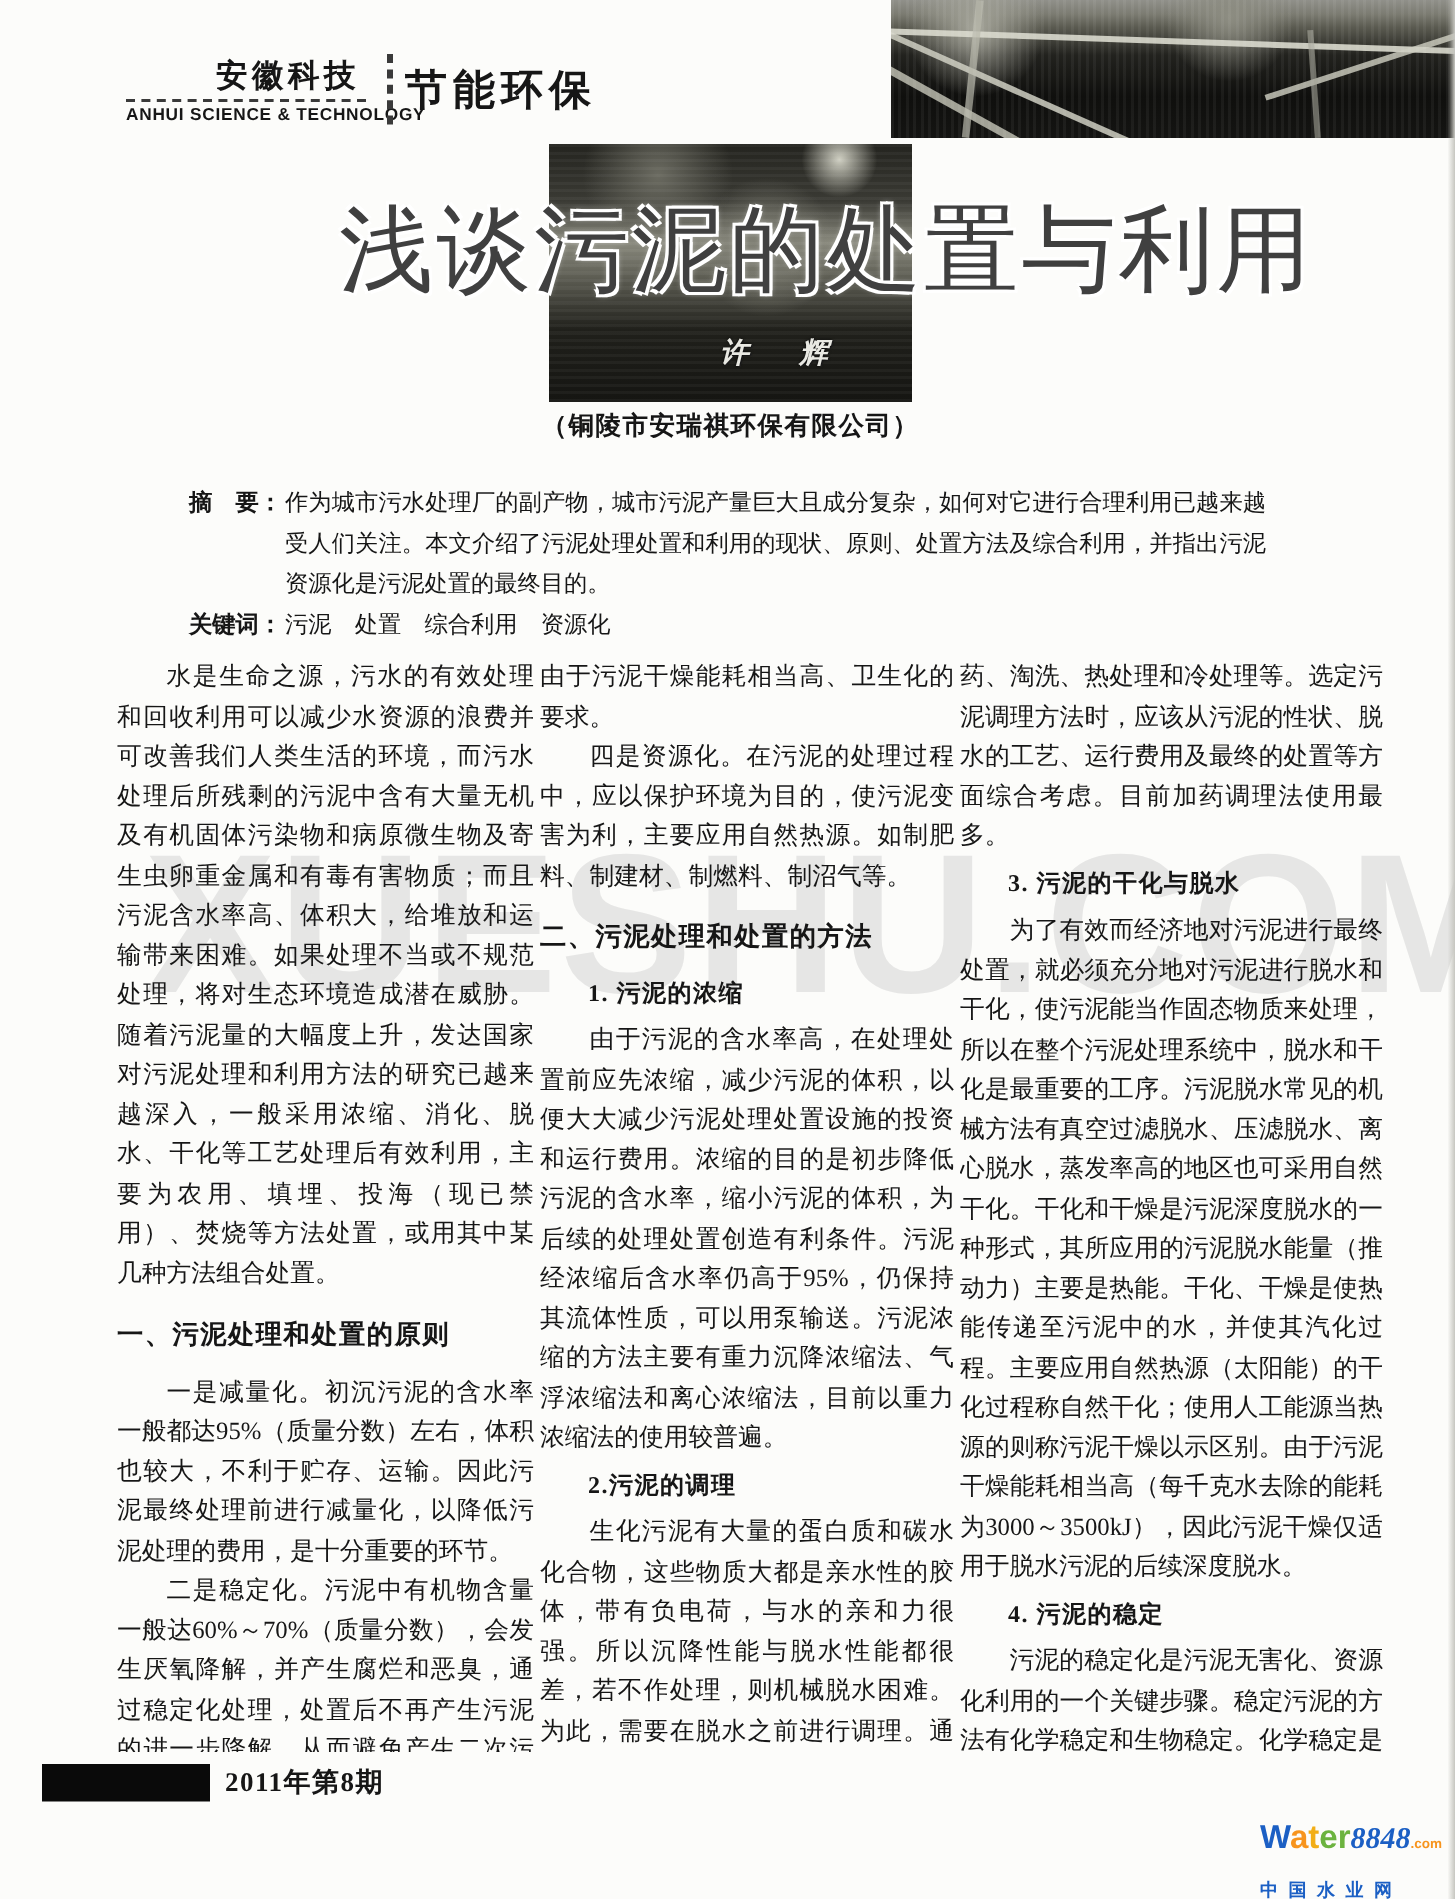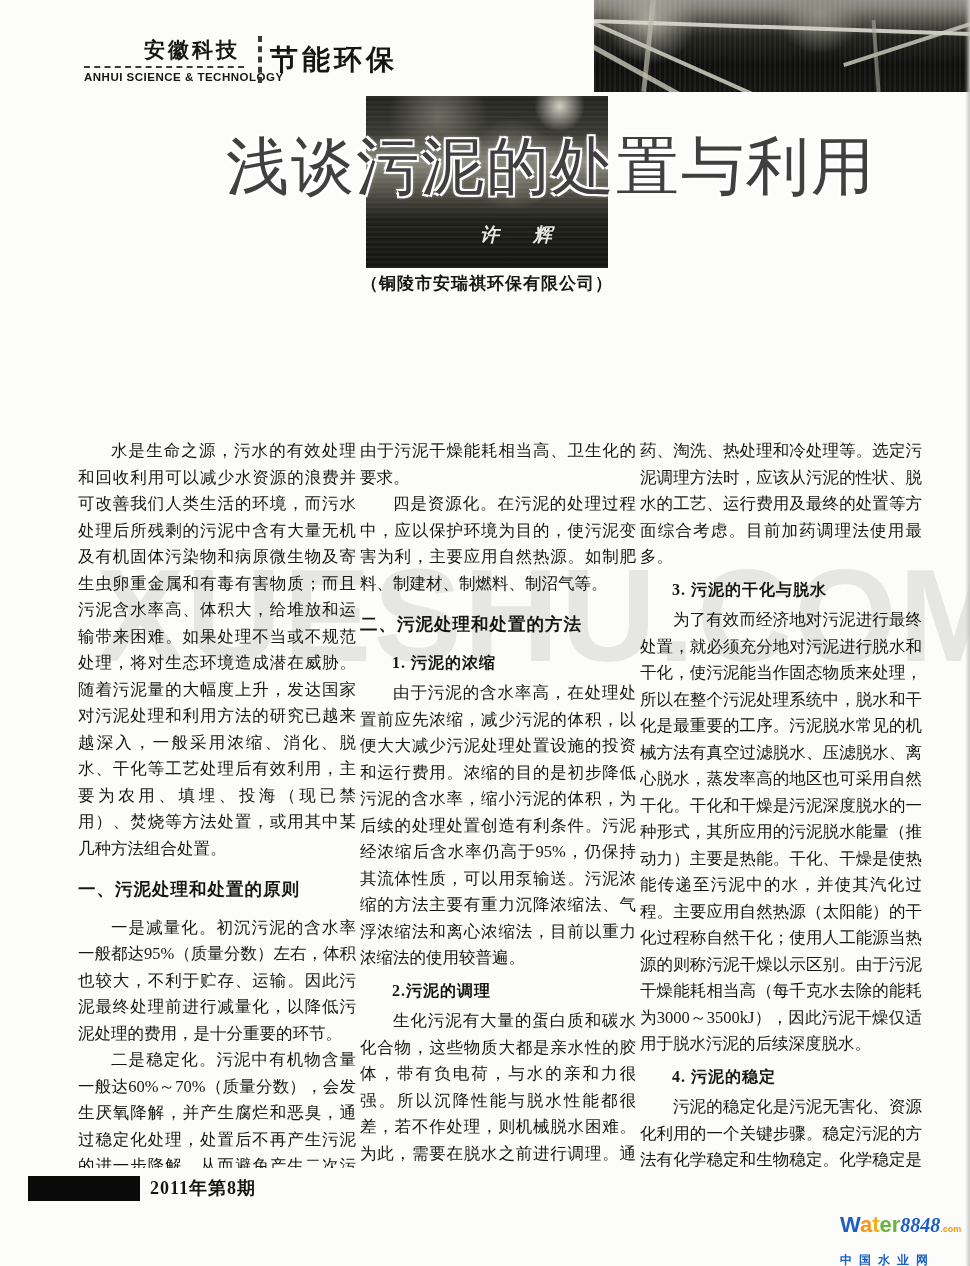--- a/index.html
+++ b/index.html
@@ -117,20 +117,30 @@
     <div class="grain"></div>
   </div>
 
   <div class="photo-title">
     <div class="grain"></div>
   </div>
   <h1 class="title">浅谈污泥的处置与利用</h1>
   <div class="author">许辉</div>
   <div class="affiliation">（铜陵市安瑞祺环保有限公司）</div>
 
+  <div class="abstract">
+    <div class="row">
+      <span class="lab">摘　要：</span>
+      <span class="txt">作为城市污水处理厂的副产物，城市污泥产量巨大且成分复杂，如何对它进行合理利用已越来越受人们关注。本文介绍了污泥处理处置和利用的现状、原则、处置方法及综合利用，并指出污泥资源化是污泥处置的最终目的。</span>
+    </div>
+    <div class="row">
+      <span class="lab">关键词：</span>
+      <span class="txt">污泥　处置　综合利用　资源化</span>
+    </div>
+  </div>
 
   <div class="watermark">XUESHU.COM</div>
 
   <div class="col col1">
     <p>水是生命之源，污水的有效处理和回收利用可以减少水资源的浪费并可改善我们人类生活的环境，而污水处理后所残剩的污泥中含有大量无机及有机固体污染物和病原微生物及寄生虫卵重金属和有毒有害物质；而且污泥含水率高、体积大，给堆放和运输带来困难。如果处理不当或不规范处理，将对生态环境造成潜在威胁。随着污泥量的大幅度上升，发达国家对污泥处理和利用方法的研究已越来越深入，一般采用浓缩、消化、脱水、干化等工艺处理后有效利用，主要为农用、填埋、投海（现已禁用）、焚烧等方法处置，或用其中某几种方法组合处置。</p>
     <h2>一、污泥处理和处置的原则</h2>
     <p>一是减量化。初沉污泥的含水率一般都达95%（质量分数）左右，体积也较大，不利于贮存、运输。因此污泥最终处理前进行减量化，以降低污泥处理的费用，是十分重要的环节。</p>
     <p>二是稳定化。污泥中有机物含量一般达60%～70%（质量分数），会发生厌氧降解，并产生腐烂和恶臭，通过稳定化处理，处置后不再产生污泥的进一步降解，从而避免产生二次污染。</p>
 
   </div>

